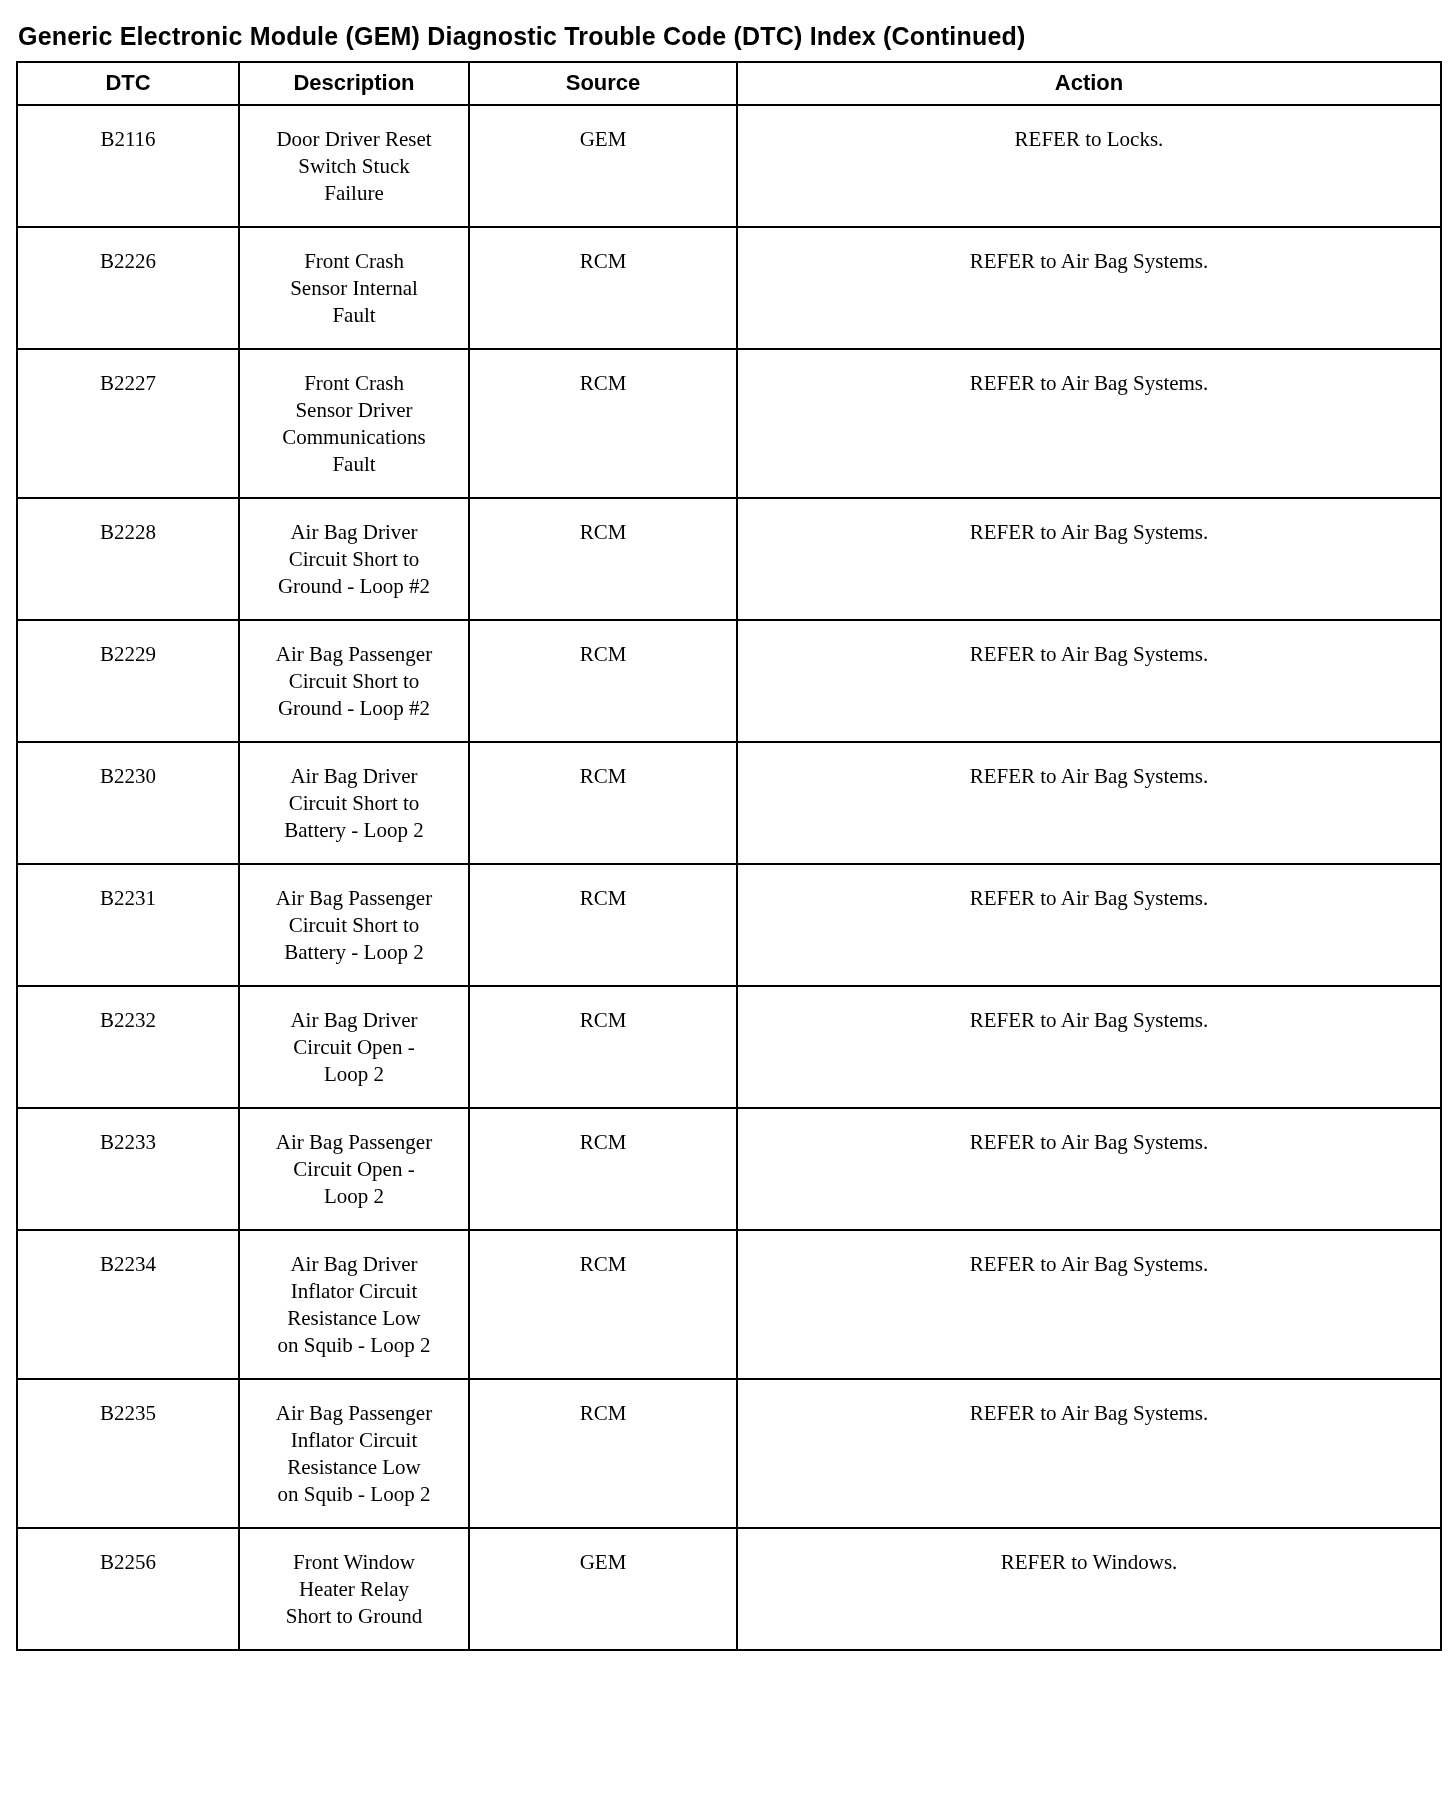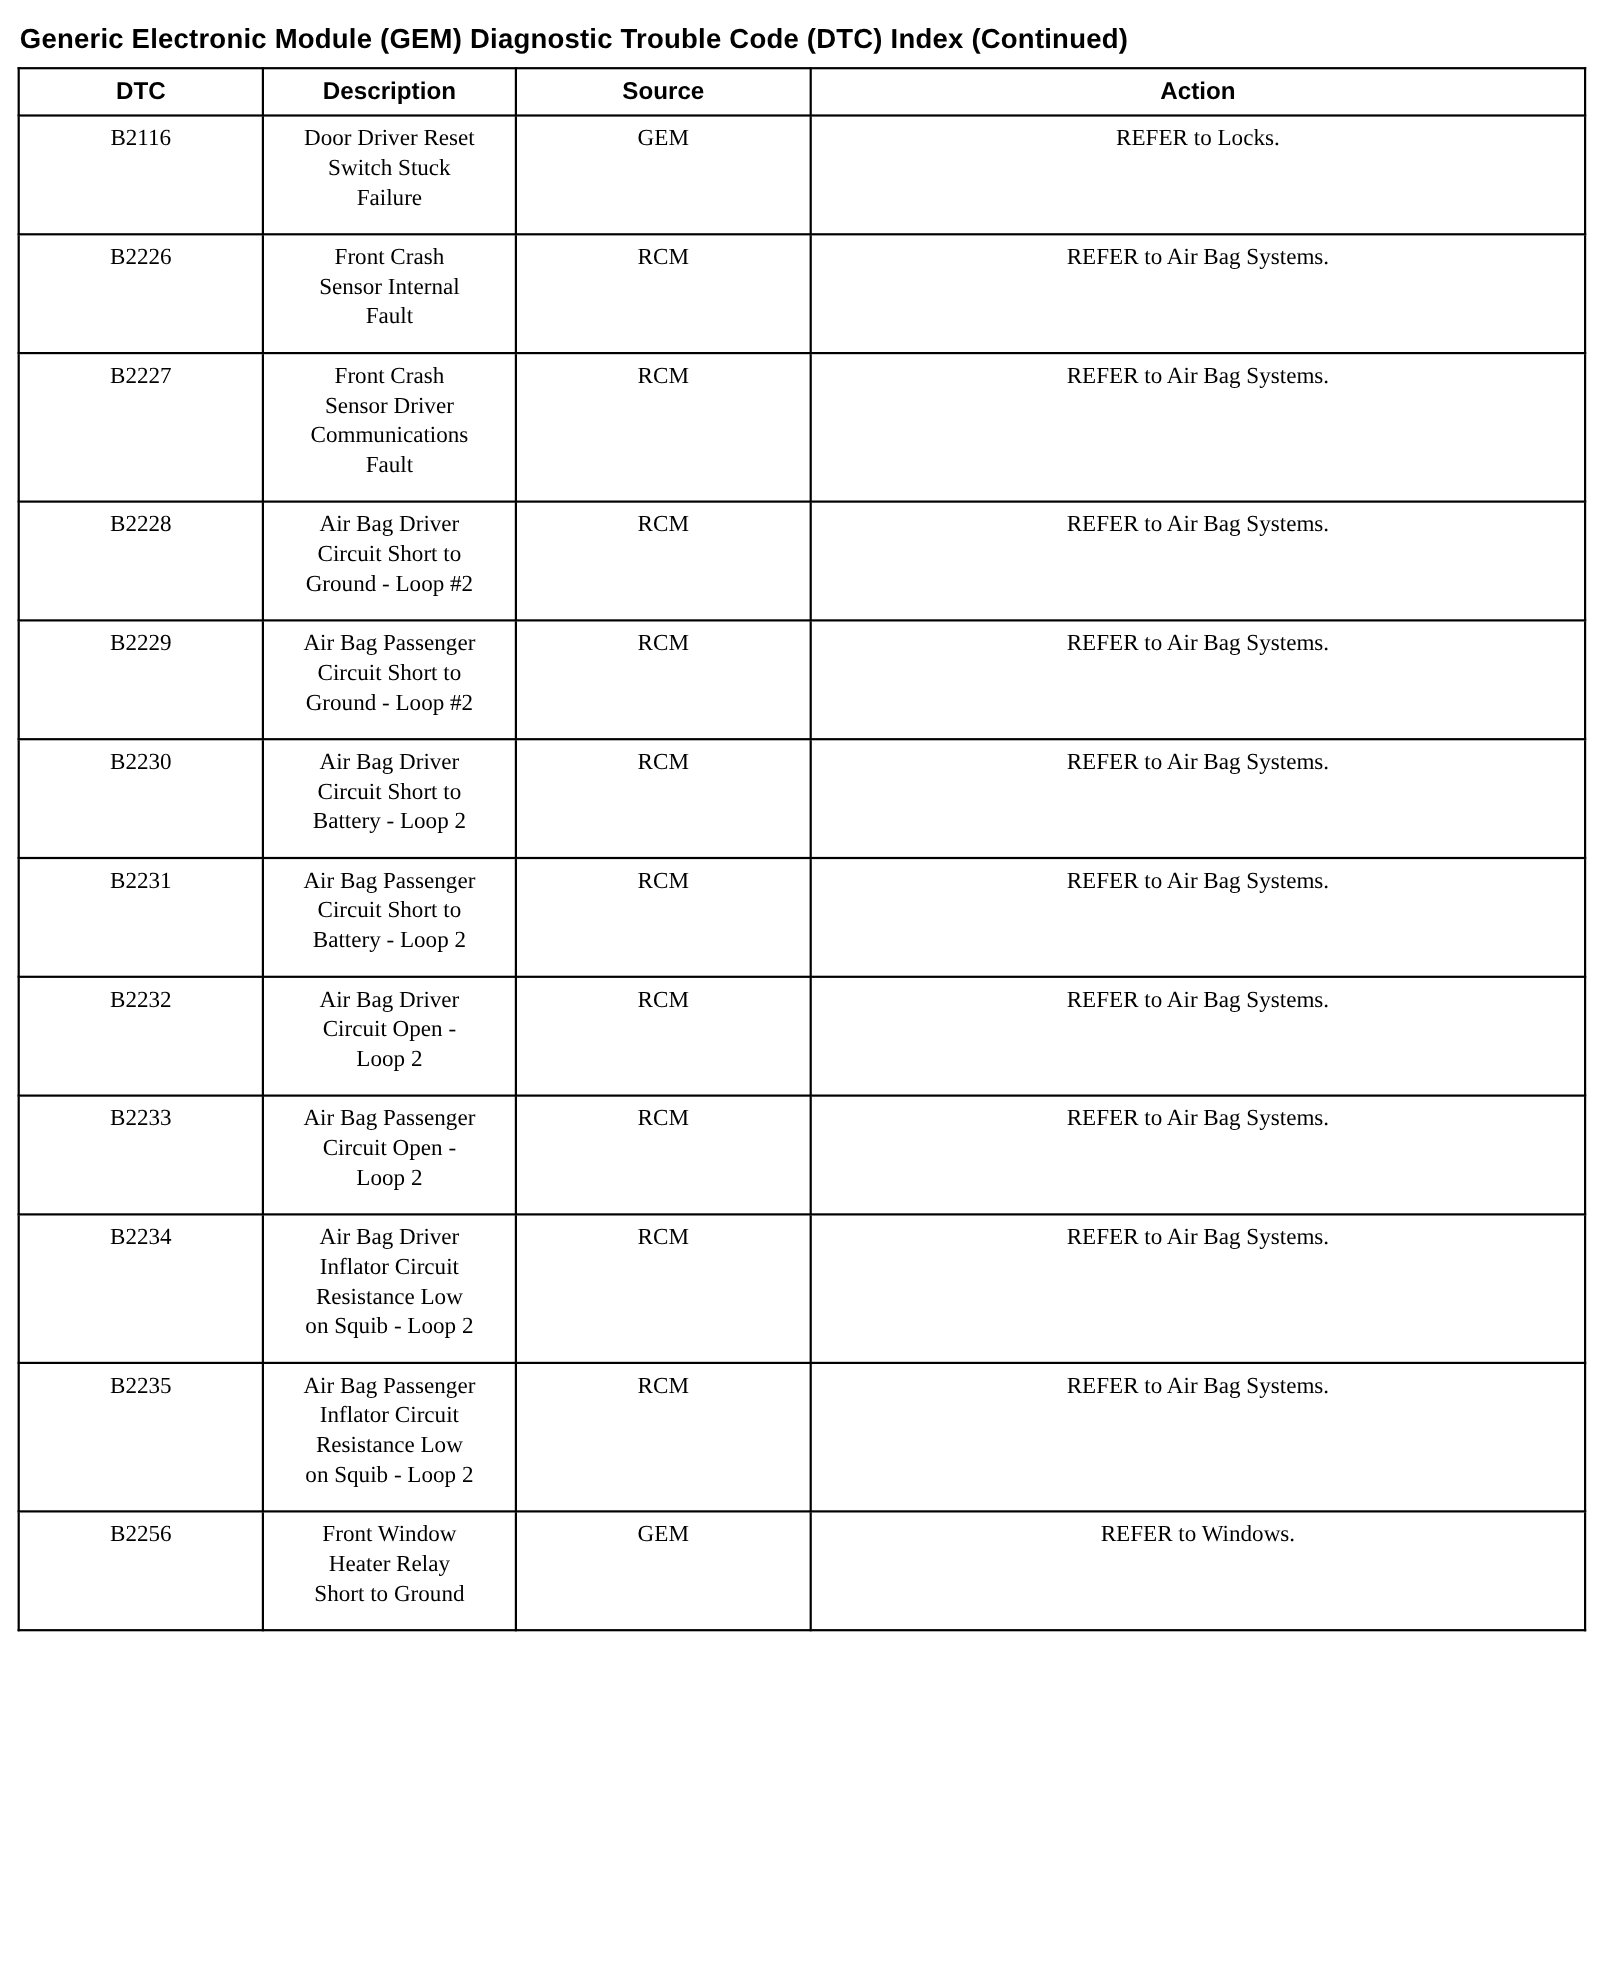--- a/index.html
+++ b/index.html
@@ -40,21 +40,21 @@
     font-family: "Liberation Sans", sans-serif;
     font-weight: bold;
     font-size: 22px;
     padding: 7px 4px 8px 4px;
     vertical-align: middle;
   }
   table.dtc-table td {
     font-family: "Liberation Serif", serif;
     font-size: 21px;
     line-height: 27px;
-    padding: 6px 8px 19px 8px;
+    padding: 20px 8px 19px 8px;
   }
   .col-dtc        { width: 222px; }
   .col-description{ width: 230px; white-space: pre-line; }
   .col-source     { width: 268px; }
   .col-action     { }
   td.col-action   { padding-left: 12px; padding-right: 12px; }
 </style>
 </head>
 <body>
 

